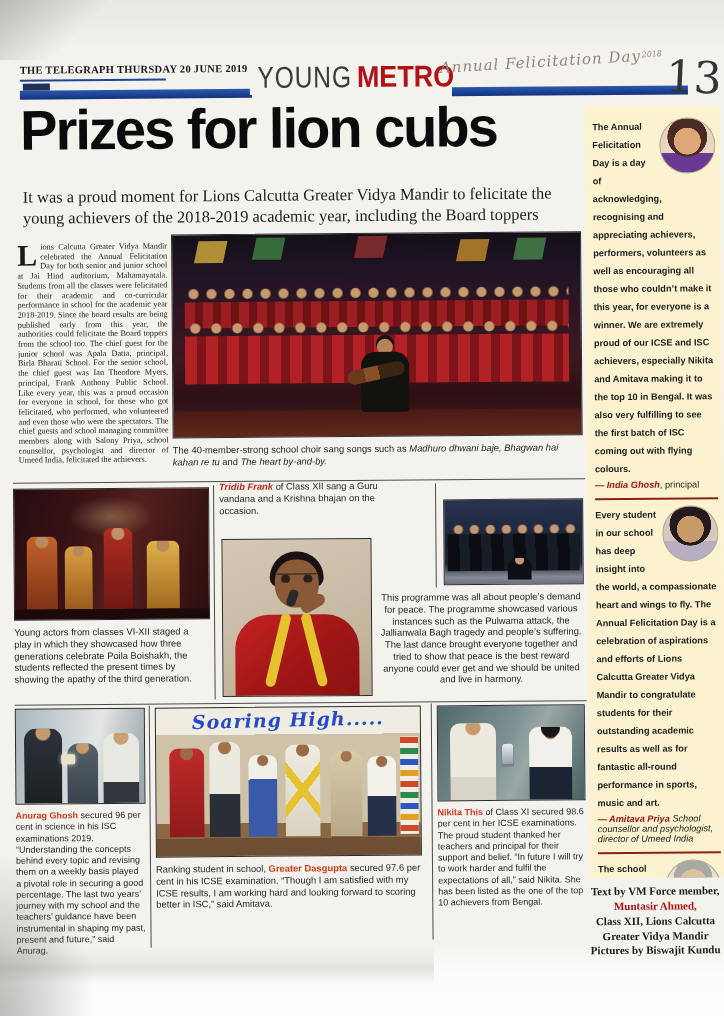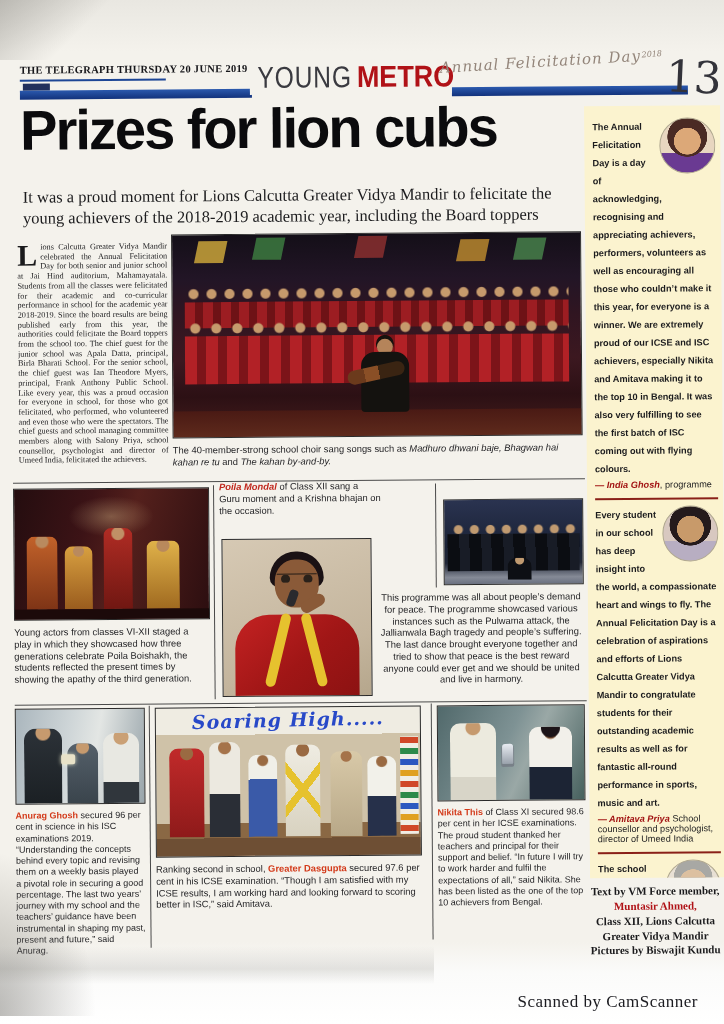--- a/index.html
+++ b/index.html
@@ -141,21 +141,21 @@
   .quote:last-child { border-bottom:none; }
   .avatar { width:56px; height:56px; border-radius:50%; float:right; margin:2px 0 3px 5px;
     border:1px solid #b0a890; }
   .av1{background:radial-gradient(circle at 50% 42%,#dca878 0 32%,rgba(0,0,0,0) 33%),radial-gradient(circle at 50% 34%,#4a2a24 0 44%,rgba(0,0,0,0) 45%),linear-gradient(rgba(0,0,0,0) 64%,#6a3a92 64%),#e8d6c0;}
   .av2{background:radial-gradient(circle at 50% 42%,#c89a6a 0 32%,rgba(0,0,0,0) 33%),radial-gradient(circle at 50% 34%,#241a1c 0 46%,rgba(0,0,0,0) 47%),linear-gradient(rgba(0,0,0,0) 64%,#b8aec2 64%),#d8c8c0;}
   .av3{background:radial-gradient(circle at 50% 42%,#dcc0a0 0 33%,rgba(0,0,0,0) 34%),radial-gradient(circle at 50% 32%,#a8a8a4 0 42%,rgba(0,0,0,0) 43%),linear-gradient(rgba(0,0,0,0) 66%,#b0b4bc 66%),#e8e0d4;}
   .av3::after{content:"";display:block;width:26px;height:8px;margin:20px auto 0;border:1px solid #3a3a3e;border-radius:3px;}
   .qtext { font-weight:bold; font-size:9.2px; line-height:1.22; color:#1b1b1d; }
   .qattr { margin-top:4px; font-size:9.2px; color:#1b1b1d; }
   .qname { font-weight:bold; font-style:italic; color:#a21414; }
-  .qrole-it { }
+  .qrole-it { font-style:italic; }
 
   .credits { position:absolute; left:578px; top:886px; width:142px; text-align:center;
     font:bold 11px "Liberation Serif",serif; color:#1a1a1c; line-height:1.35; }
   .cr-red { color:#b01217; }
 
   .footer { position:absolute; right:26px; top:992px; font:17px "Liberation Serif",serif; color:#1b1b20; letter-spacing:.5px; }
 </style>
 </head>
 <body>
 
@@ -196,39 +196,39 @@
       <span class="ph-el heads h2"></span>
       <span class="ph-el r2"></span>
       <span class="ph-el choir-floor"></span>
       <span class="ph-el guitarist">
         <span class="ph-el g-head"></span>
         <span class="ph-el g-body"></span>
         <span class="ph-el g-guitar"></span>
       </span>
     </div>
     <div class="caption" style="left:170px;top:443px;width:408px;">
-      <span>The 40-member-strong school choir sang songs such as </span><span class="cap-it">Madhuro dhwani baje, Bhagwan hai kahan re tu</span><span> and </span><span class="cap-it">The kahan by-and-by.</span>
+      <span>The 40-member-strong school choir sang songs such as </span><span class="cap-it">Madhuro dhwani baje, Bhagwan hai kahan re tu</span><span> and </span><span class="cap-it">The heart by-and-by.</span>
     </div>
 
     <div class="hrule" style="left:10px;top:480px;width:572px;"></div>
 
     <div class="photo play" style="left:10px;top:486px;width:196px;height:132px;">
       <span class="ph-el glow"></span>
       <span class="ph-el pf pf1"></span>
       <span class="ph-el pf pf2"></span>
       <span class="ph-el pf pf3"></span>
       <span class="ph-el pf pf4"></span>
       <span class="ph-el pfloor"></span>
     </div>
     <div class="caption" style="left:10px;top:624px;width:194px;">Young actors from classes VI-XII staged a play in which they showcased how three generations celebrate Poila Boishakh, the students reflected the present times by showing the apathy of the third generation.</div>
 
     <div class="vrule" style="left:210px;top:484px;height:214px;"></div>
 
     <div class="caption" style="left:216px;top:480px;width:162px;">
-      <span class="capname-i">Poila Mondal</span><span> of Class XII sang a Guru moment and a Krishna bhajan on the occasion.</span>
+      <span class="capname-i">Tridib Frank</span><span> of Class XII sang a Guru vandana and a Krishna bhajan on the occasion.</span>
     </div>
     <div class="photo tridib" style="left:218px;top:538px;width:150px;height:158px;">
       <span class="ph-el t-hair"></span>
       <span class="ph-el t-head"></span>
       <span class="ph-el t-glasses"></span>
       <span class="ph-el t-body"></span>
       <span class="ph-el t-garl-l"></span>
       <span class="ph-el t-garl-r"></span>
       <span class="ph-el t-arm"></span>
       <span class="ph-el t-mic"></span>
@@ -261,40 +261,40 @@
       <span class="ph-el s-banner">Soaring High.....</span>
       <span class="ph-el s-board"></span>
       <span class="ph-el sf sf1"></span>
       <span class="ph-el sf sf2"></span>
       <span class="ph-el sf sf3"></span>
       <span class="ph-el sf sf4"></span>
       <span class="ph-el sf sf5"></span>
       <span class="ph-el sf sf6"></span>
     </div>
     <div class="caption" style="left:150px;top:862px;width:268px;">
-      <span>Ranking second in school, </span><span class="capname">Greater Dasgupta</span><span> secured 97.6 per cent in his ICSE examination. “Though I am satisfied with my ICSE results, I am working hard and looking forward to scoring better in ISC,” said Amitava.</span>
+      <span>Ranking student in school, </span><span class="capname">Greater Dasgupta</span><span> secured 97.6 per cent in his ICSE examination. “Though I am satisfied with my ICSE results, I am working hard and looking forward to scoring better in ISC,” said Amitava.</span>
     </div>
 
     <div class="vrule" style="left:426px;top:704px;height:236px;"></div>
 
     <div class="photo nikita" style="left:432px;top:706px;width:148px;height:96px;">
       <span class="ph-el nk nk1"></span>
       <span class="ph-el nk-trophy"></span>
       <span class="ph-el nk nk2"></span>
     </div>
     <div class="caption" style="left:432px;top:808px;width:148px;font-size:9px;">
       <span class="capname">Nikita This</span><span> of Class XI secured 98.6 per cent in her ICSE examinations. The proud student thanked her teachers and principal for their support and belief. “In future I will try to work harder and fulfil the expectations of all,” said Nikita. She has been listed as the one of the top 10 achievers from Bengal.</span>
     </div>
 
     <div class="sidebar">
       <div class="quote">
         <span class="avatar av1"></span>
         <span class="qtext">The Annual Felicitation Day is a day of acknowledging, recognising and appreciating achievers, performers, volunteers as well as encouraging all those who couldn’t make it this year, for everyone is a winner. We are extremely proud of our ICSE and ISC achievers, especially Nikita and Amitava making it to the top 10 in Bengal. It was also very fulfilling to see the first batch of ISC coming out with flying colours.</span>
         <div class="qattr">
-          <span class="qname">— India Ghosh</span><span>, programme</span>
+          <span class="qname">— India Ghosh</span><span>, principal</span>
         </div>
       </div>
       <div class="quote">
         <span class="avatar av2"></span>
         <span class="qtext">Every student in our school has deep insight into the world, a compassionate heart and wings to fly. The Annual Felicitation Day is a celebration of aspirations and efforts of Lions Calcutta Greater Vidya Mandir to congratulate students for their outstanding academic results as well as for fantastic all-round performance in sports, music and art.</span>
         <div class="qattr">
           <span class="qname">— Amitava Priya</span><span class="qrole-it"> School counsellor and psychologist, director of Umeed India</span>
         </div>
       </div>
       <div class="quote">
@@ -310,14 +310,13 @@
       <div class="cr-red">Muntasir Ahmed,</div>
       <div>Class XII, Lions Calcutta</div>
       <div>Greater Vidya Mandir</div>
       <div>Pictures by Biswajit Kundu</div>
     </div>
 
   </div>
 
   <div class="shadow-band"></div>
   <div class="curl"></div>
-  <div class="footer">Scanned by CamScanner</div>
 </div>
 
 </body></html>

